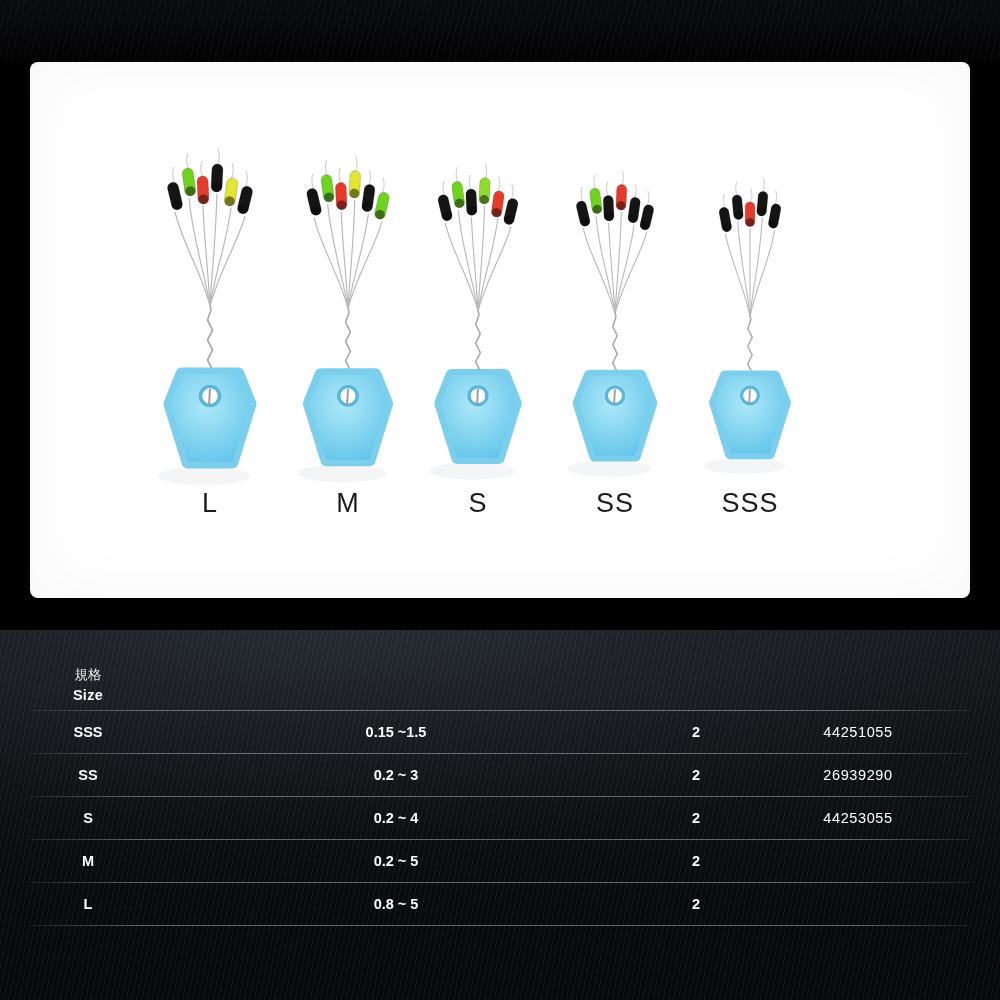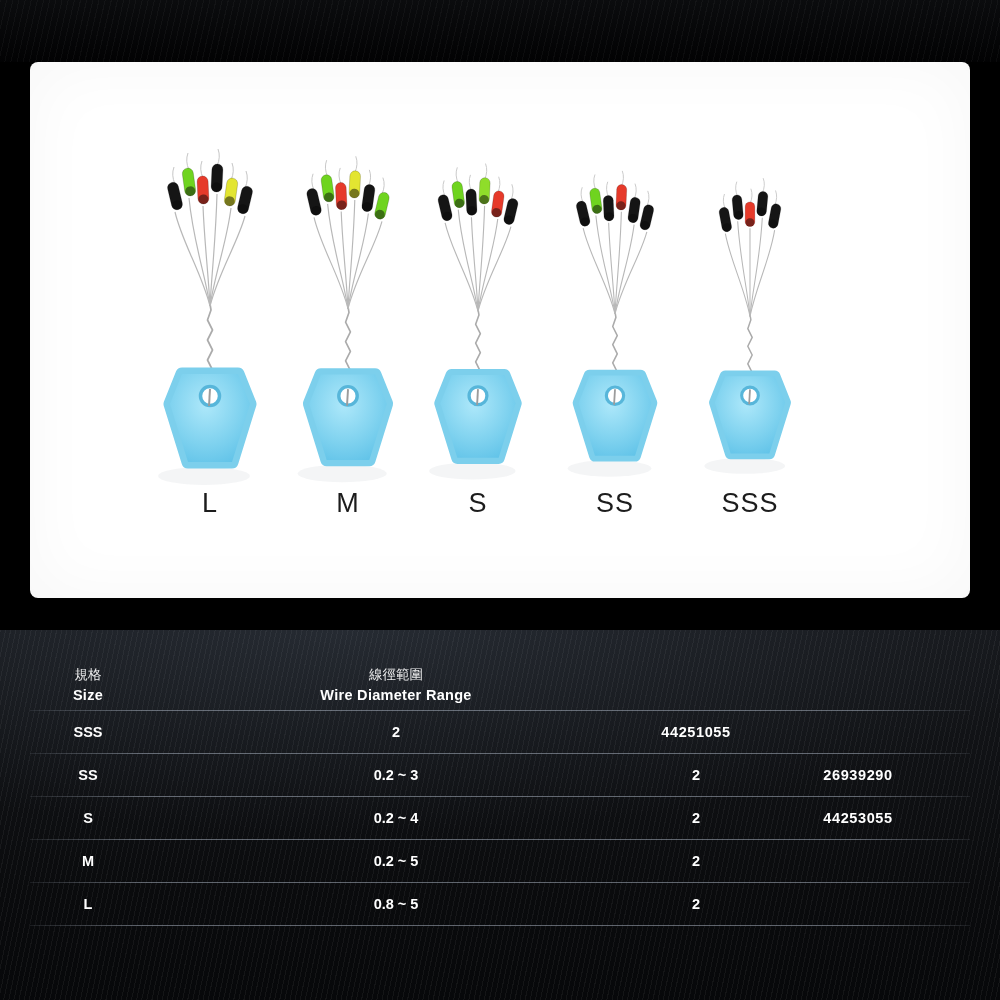--- a/index.html
+++ b/index.html
@@ -19,21 +19,21 @@
     background:radial-gradient(130% 100% at 35% 0%,rgba(120,140,165,0.16),rgba(0,0,0,0) 55%),
                repeating-linear-gradient(102deg,rgba(255,255,255,0.05) 0 1px,transparent 1px 5px),
                linear-gradient(180deg,#16181c,#0a0b0d 70%,#07080a)}
   .spec-table{position:absolute;left:30px;right:30px;top:28px;color:#fff}
   .grid{display:grid;grid-template-columns:116px 500px 100px 224px}
   .hcell{display:flex;flex-direction:column;align-items:center;justify-content:center;gap:3px;height:52px}
   .zh{font-size:13.5px;opacity:.92}
   .en{font-size:14.5px;font-weight:700;letter-spacing:.3px}
   .row{height:42px}
   .cell{display:flex;align-items:center;justify-content:center;font-size:14.5px;font-weight:600}
-  .code{font-weight:700;letter-spacing:.6px}
+  .code{font-weight:400;letter-spacing:.6px}
   .hr{height:1px;background:linear-gradient(90deg,rgba(150,160,175,0.12),rgba(178,188,203,0.5) 12% 88%,rgba(150,160,175,0.12))}
 </style>
 </head>
 <body>
 
 <div class="screen">
 
   <div class="top-band"></div>
 
   <div class="photo-panel">
@@ -273,30 +273,27 @@
   <div class="mid-gap"></div>
 
   <div class="bottom-band">
     <div class="spec-table">
 
       <div class="grid">
         <div class="hcell">
           <div class="zh">規格</div>
           <div class="en">Size</div>
         </div>
-        <div class="hcell">
-          <div class="zh">線徑範圍</div>
-          <div class="en">Wire Diameter Range</div>
-        </div>
       </div>
 
       <div class="hr"></div>
 
       <div class="grid row">
         <div class="cell">SSS</div>
+        <div class="cell">0.15 ~1.5</div>
         <div class="cell">2</div>
         <div class="cell code">44251055</div>
       </div>
       <div class="hr"></div>
 
       <div class="grid row">
         <div class="cell">SS</div>
         <div class="cell">0.2 ~ 3</div>
         <div class="cell">2</div>
         <div class="cell code">26939290</div>

